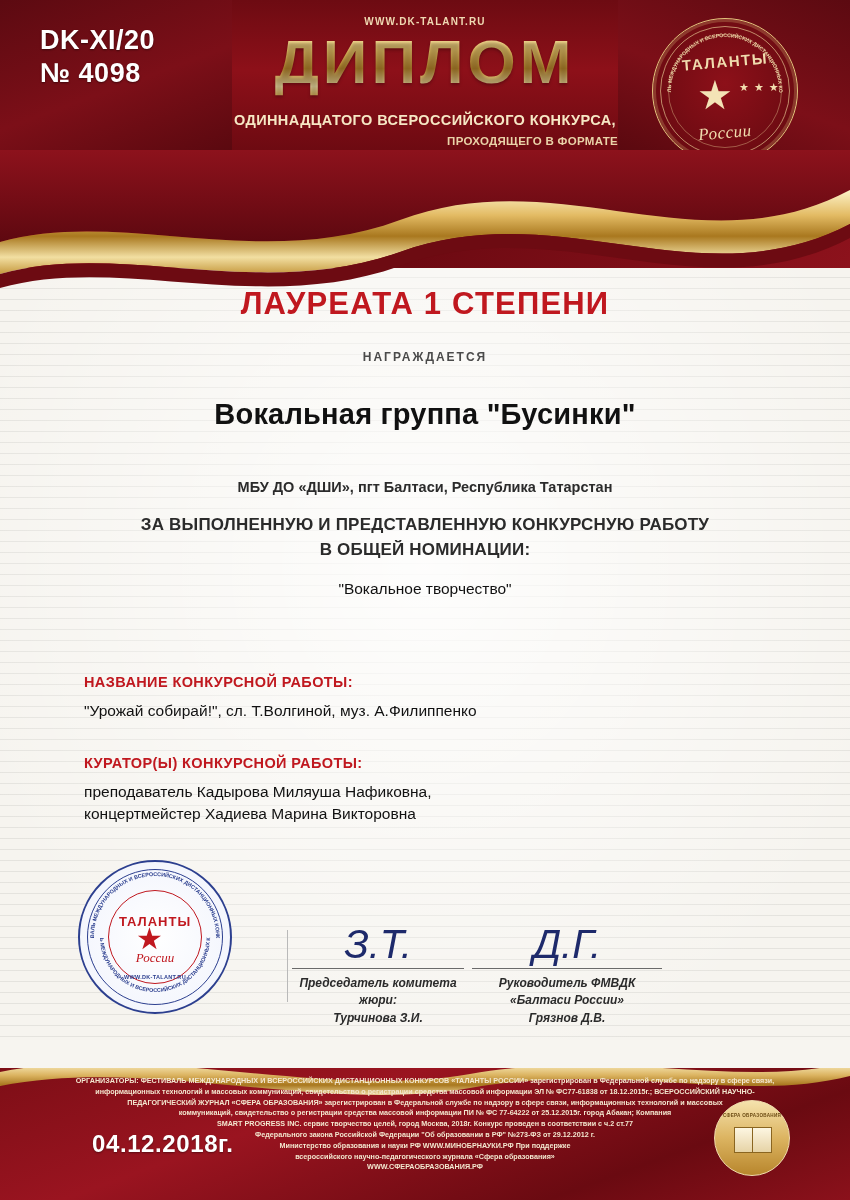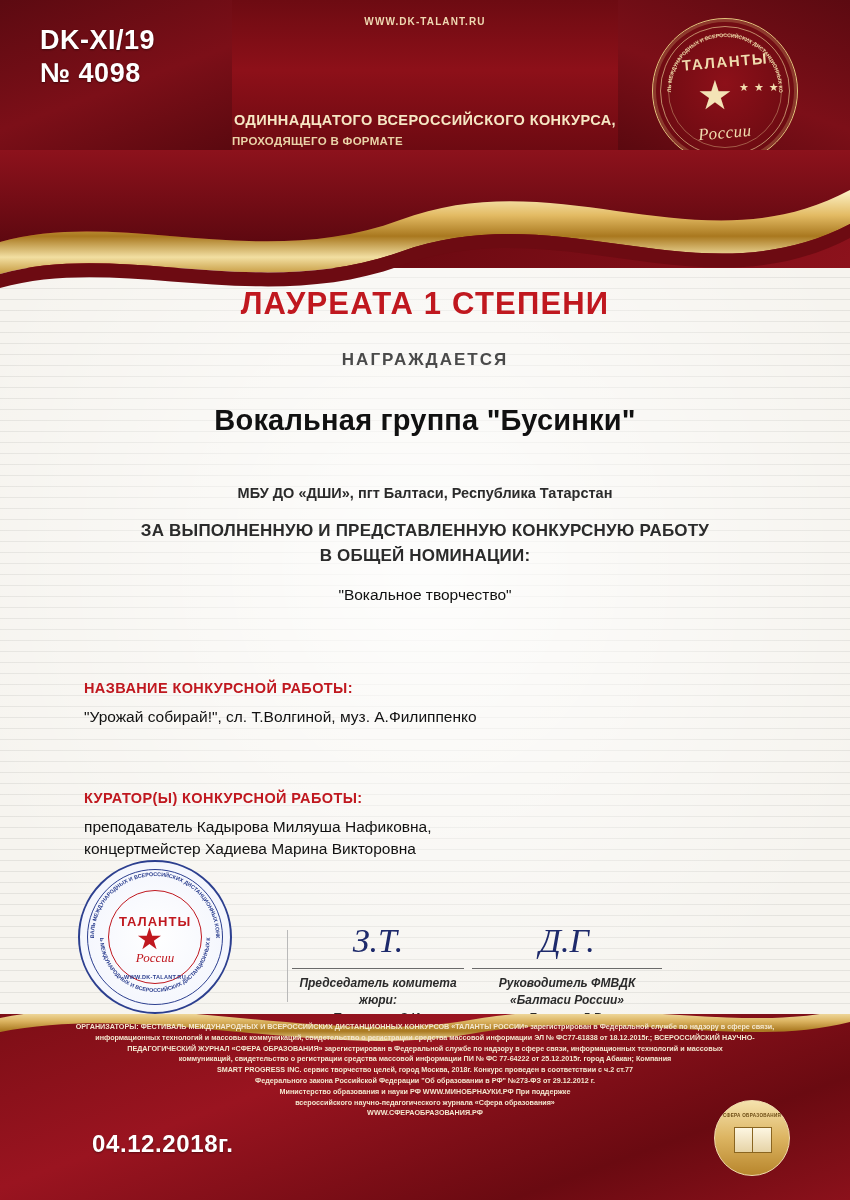--- a/index.html
+++ b/index.html
@@ -77,21 +77,21 @@
     font-size:62px;font-weight:bold;letter-spacing:4px;
     background:linear-gradient(180deg,#fdf3c9 0%,#e7c063 35%,#b8862c 60%,#f4e0a3 85%,#d9ac4e 100%);
     -webkit-background-clip:text;background-clip:text;color:transparent;
     text-shadow:0 2px 3px rgba(0,0,0,0.25);
   }
   .diploma-sub1{
     position:absolute;left:192px;top:112px;width:466px;text-align:center;
     color:#f6e7c4;font-size:14.5px;font-weight:bold;letter-spacing:0.4px;
   }
   .diploma-sub2{
-    position:absolute;left:232px;top:134px;width:386px;text-align:left;
+    position:absolute;left:232px;top:134px;width:386px;text-align:right;
     color:#e9d3a8;font-size:11.5px;font-weight:bold;letter-spacing:0.3px;line-height:1.35;
   }
 
   
   .emblem{
     position:absolute;left:652px;top:18px;width:144px;height:144px;border-radius:50%;
     background:radial-gradient(circle at 50% 45%, #8d1019 0%, #6d0b12 70%, #550810 100%);
     border:1.5px solid #e3c47d;
     box-shadow:0 0 0 3px rgba(227,196,125,0.25) inset;
   }
@@ -122,21 +122,21 @@
     font-size:40px;color:#f4e3b6;line-height:40px;
   }
   .emblem .mini-stars{
     position:absolute;left:86px;top:62px;color:#f0dcae;font-size:11px;letter-spacing:1px;
   }
 
   
   .wave-wrap{position:absolute;left:0;top:150px;width:850px;height:150px;}
   
   .footer-band{
-    position:absolute;left:0;bottom:0;width:850px;height:186px;
+    position:absolute;left:0;bottom:0;width:850px;height:132px;
     background:linear-gradient(160deg,#7d0e16 0%,#9a1420 35%,#6a0a11 75%,#8b111b 100%);
     overflow:hidden;
     margin-top:8px;
   }
   .footer-wave{position:absolute;left:0;top:-40px;width:850px;height:120px;}
   .footer-text{
     position:absolute;left:52px;top:8px;width:746px;
     color:#f3e7cf;font-size:7.2px;line-height:1.5;text-align:center;font-weight:bold;
   }
   .footer-text p{margin:0;}
@@ -163,21 +163,21 @@
     font-size:4.6px;color:#6b4a12;font-weight:bold;letter-spacing:0.3px;
   }
 
   
   .content{position:absolute;left:0;top:262px;width:850px;}
   .laureate{
     text-align:center;color:#c0181f;font-size:31px;font-weight:bold;letter-spacing:1.2px;
     margin-top:24px;
   }
   .awarded{
-    text-align:center;color:#4a4a4a;font-size:17px;font-weight:bold;letter-spacing:2px;
+    text-align:center;color:#4a4a4a;font-size:12px;font-weight:bold;letter-spacing:2px;
     margin-top:28px;
   }
   .recipient{
     text-align:center;color:#111111;font-size:29px;font-weight:bold;letter-spacing:0.2px;
     margin-top:34px;
   }
   .institution{
     text-align:center;color:#2b2b2b;font-size:14.5px;font-weight:bold;
     margin-top:48px;
   }
@@ -191,21 +191,21 @@
   .field{
     margin-left:84px;margin-top:0;
   }
   .field-label{
     color:#c0181f;font-size:14.5px;font-weight:bold;letter-spacing:0.4px;
   }
   .field-value{
     color:#111111;font-size:15.5px;margin-top:10px;line-height:1.45;
   }
   .block-work{margin-top:76px;}
-  .block-curator{margin-top:61px;}
+  .block-curator{margin-top:32px;}
 
   
   .seal{
     position:absolute;left:78px;top:860px;width:150px;height:150px;border-radius:50%;
     border:2px solid #2c3f8f;
     background:radial-gradient(circle at 50% 50%, #ffffff 0%, #f4f6fd 70%, #eceff9 100%);
   }
   .seal .r1{position:absolute;left:7px;top:7px;right:7px;bottom:7px;border-radius:50%;border:1px solid #2c3f8f;}
   .seal .r2{position:absolute;left:28px;top:28px;right:28px;bottom:28px;border-radius:50%;border:1.5px solid #c0181f;}
   .seal .seal-title{
@@ -225,22 +225,22 @@
   }
 
   
   .sig{position:absolute;text-align:center;}
   .sig .line{
     width:100%;height:1px;background:#6a6a6a;margin:0 0 6px 0;
   }
   .sig .role{color:#2b2b2b;font-size:12px;font-style:italic;line-height:1.45;font-weight:bold;}
   .sig .mark{
     position:absolute;left:0;right:0;top:-46px;height:46px;
-    font-family:Liberation Serif, serif;
-    font-size:34px;color:#1e2a6b;font-style:italic;
+    font-family:Liberation Sans, sans-serif;
+    font-size:40px;color:#1e2a6b;font-style:italic;
   }
   #sig-chair{left:292px;top:968px;width:172px;}
   #sig-head{left:472px;top:968px;width:190px;}
   .vsep{
     position:absolute;left:287px;top:930px;width:1px;height:72px;background:#b9b9b9;
   }
 </style>
 </head>
 <body>
 
@@ -248,25 +248,26 @@
 
   <div class="body-texture"></div>
 
   <div class="top-band">
     <div class="sheen"></div>
     <div class="top-left-block"></div>
     <div class="top-center-block"></div>
     <div class="top-right-block"></div>
 
     <div class="doc-code">
-      <div>DK-XI/19</div>
+      <div>DK-XI/20</div>
       <div>№ 4098</div>
     </div>
 
     <div class="site-url">WWW.DK-TALANT.RU</div>
+    <div class="diploma-word">ДИПЛОМ</div>
     <div class="diploma-sub1">ОДИННАДЦАТОГО ВСЕРОССИЙСКОГО КОНКУРСА,</div>
     <div class="diploma-sub2">
       <div>ПРОХОДЯЩЕГО В ФОРМАТЕ</div>
       <div>ФМВДК «ТАЛАНТЫ РОССИИ»</div>
     </div>
 
     <div class="emblem">
       <div class="ring"></div>
       <div class="ring2"></div>
       <svg class="arc-text" viewBox="0 0 144 144">

